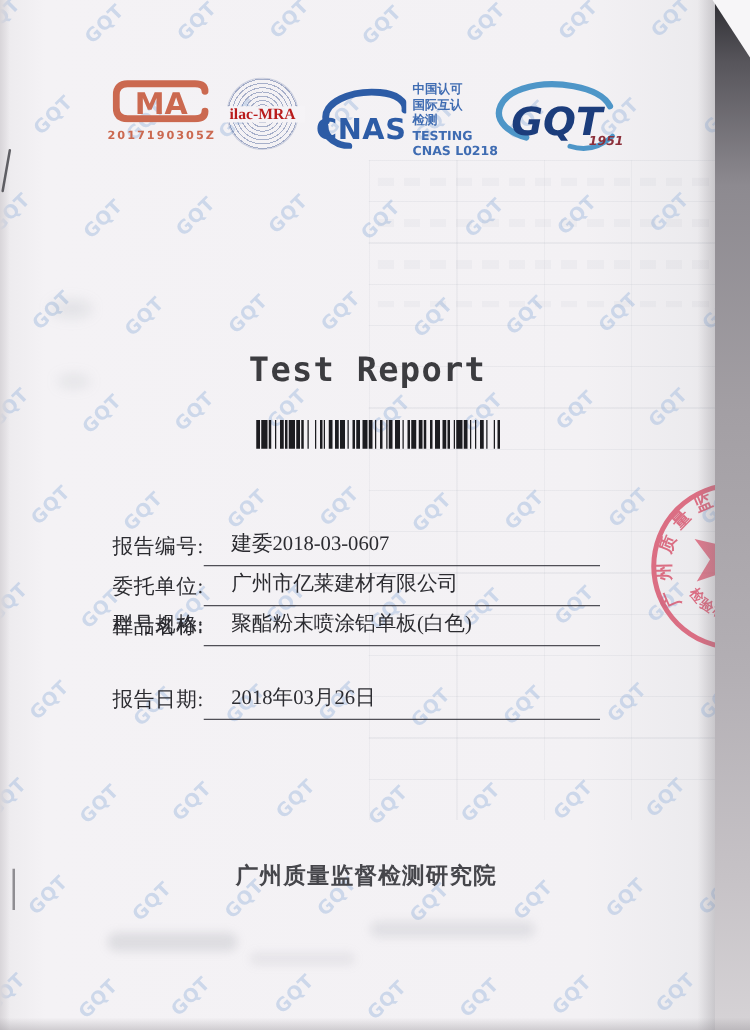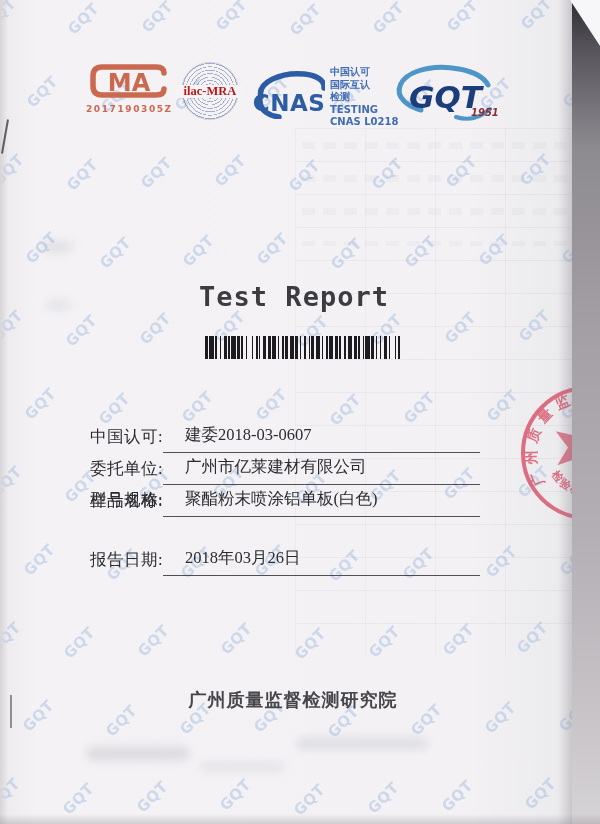--- a/index.html
+++ b/index.html
@@ -311,21 +311,21 @@
       <i class="gap" style="width: 1.46667px;"></i>
       <i style="width: 1.46667px;"></i>
       <i class="gap" style="width: 4.4px;"></i>
       <i style="width: 1.46667px;"></i>
       <i class="gap" style="width: 1.46667px;"></i>
       <i style="width: 2.93333px;"></i>
       <i class="gap" style="width: 1.46667px;"></i>
     </div>
 
   <div class="frow" style="top:426px">
-    <span class="flabel">中国认可:</span>
+    <span class="flabel">报告编号:</span>
     <span class="fval">建委2018-03-0607</span>
   </div>
   <div class="frow" style="top:490px">
     <span class="flabel">样品名称:</span>
     <span class="fval">聚酯粉末喷涂铝单板(白色)</span>
   </div>
   <div class="frow" style="top:458px">
     <span class="flabel">委托单位:</span>
     <span class="fval">广州市亿莱建材有限公司</span>
   </div>

